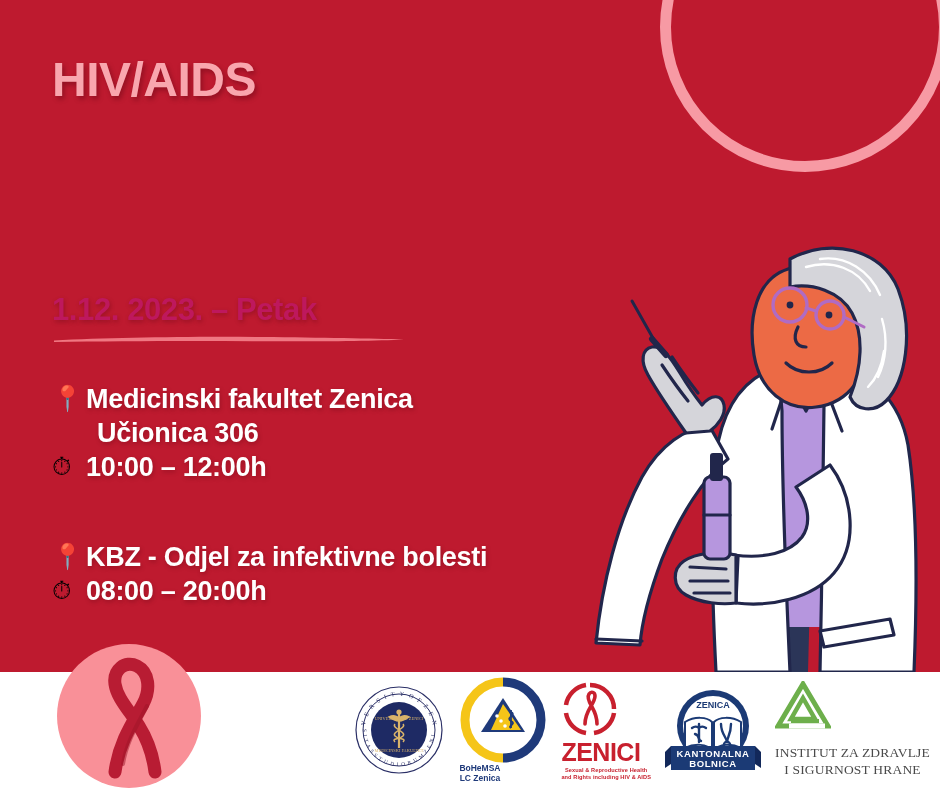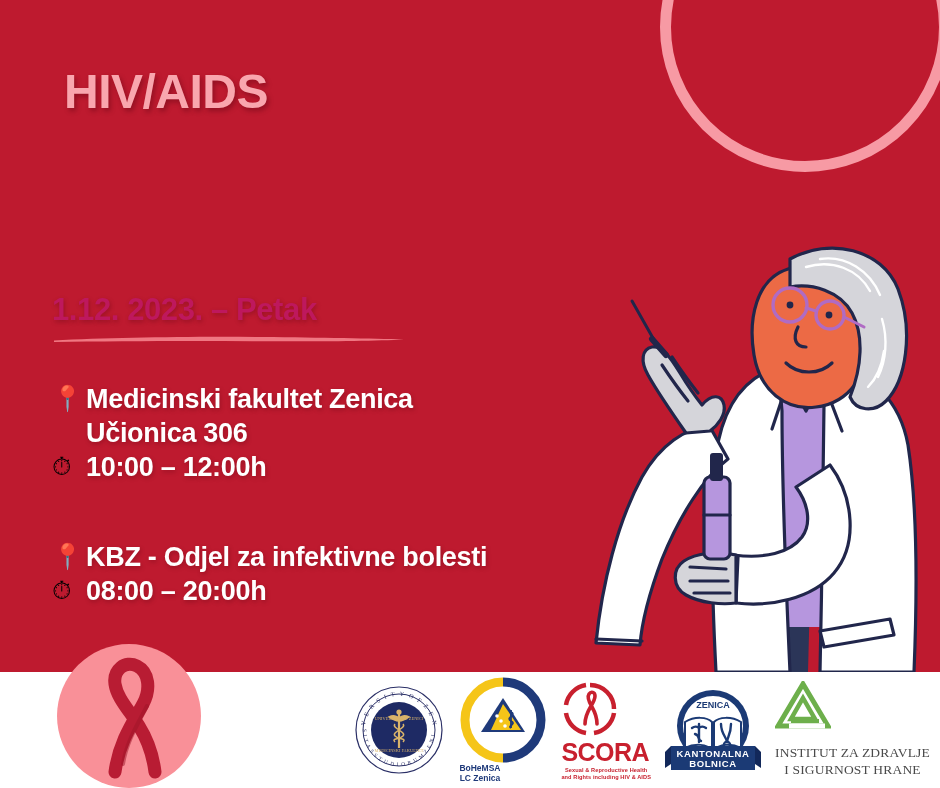--- a/index.html
+++ b/index.html
@@ -19,21 +19,21 @@
   .ring{
     position:absolute;left:660px;top:-118px;width:290px;height:290px;
     border:11px solid #F79AA4;border-radius:50%;
     box-sizing:border-box;
   }
 
   
   .headline{position:absolute;left:52px;top:55px;width:560px;z-index:6;}
   .h-title{
     font-size:48px;font-weight:bold;letter-spacing:-0.5px;
-    color:#F9A6AE;line-height:1.05;margin:12px;
+    color:#F9A6AE;line-height:1.05;margin:0;
     text-shadow:2px 3px 5px rgba(90,5,18,.45);
   }
   .h-sub{
     font-size:46px;font-weight:bold;letter-spacing:-1px;
     color:#F9A0A8;line-height:1.12;margin:42px 0 0 0;
     text-shadow:2px 3px 6px rgba(90,5,18,.45);
   }
 
   
   .date-wrap{position:absolute;left:52px;top:292px;z-index:6;}
@@ -54,21 +54,21 @@
   .emoji{
     width:34px;flex:0 0 34px;font-size:25px;line-height:34px;text-align:left;
     font-family:"DejaVu Sans", sans-serif;
   }
   .row-text{
     font-size:27px;font-weight:bold;color:#ffffff;line-height:34px;
     letter-spacing:-0.3px;
     text-shadow:1px 2px 4px rgba(90,5,18,.35);
     white-space:nowrap;
   }
-  .row-text.indent{margin-left:34px;}
+  .row-text.indent{margin-left:45px;}
 
   
   .doctor{position:absolute;right:0;top:215px;width:450px;height:457px;z-index:4;}
   .doctor svg{display:block;}
 
   
   .ribbon-circle{
     position:absolute;left:57px;top:644px;width:144px;height:144px;z-index:8;
   }
   .ribbon-circle .disc{
@@ -297,21 +297,21 @@
             <path d="M29 5 A24 24 0 0 1 53 29"></path>
             <path d="M53 33 A24 24 0 0 1 33 53"></path>
             <path d="M25 53 A24 24 0 0 1 5 33"></path>
             <path d="M5 25 A24 24 0 0 1 25 5"></path>
           </g>
 
           <g stroke="#C8202E" stroke-width="3.6" fill="none" stroke-linecap="round">
             <path d="M24 44 C24 30 34 24 34 16 C34 12 30 11 28 14 C26 17 28 22 31 27 C35 34 36 38 36 44"></path>
           </g>
         </svg>
-        <div class="scora-name">SCORA</div>
+        <div class="scora-name">ZENICI</div>
         <div class="scora-tag">
           <div>Sexual &amp; Reproductive Health</div>
           <div>and Rights including HIV &amp; AIDS</div>
         </div>
       </div>
 
       <div class="logo">
         <svg width="96" height="92" viewBox="0 0 96 92" xmlns="http://www.w3.org/2000/svg">
           <circle cx="48" cy="42" r="36" fill="#1B3A75"></circle>
           <circle cx="48" cy="42" r="31" fill="#FFFFFF" stroke="#1B3A75" stroke-width="2"></circle>

